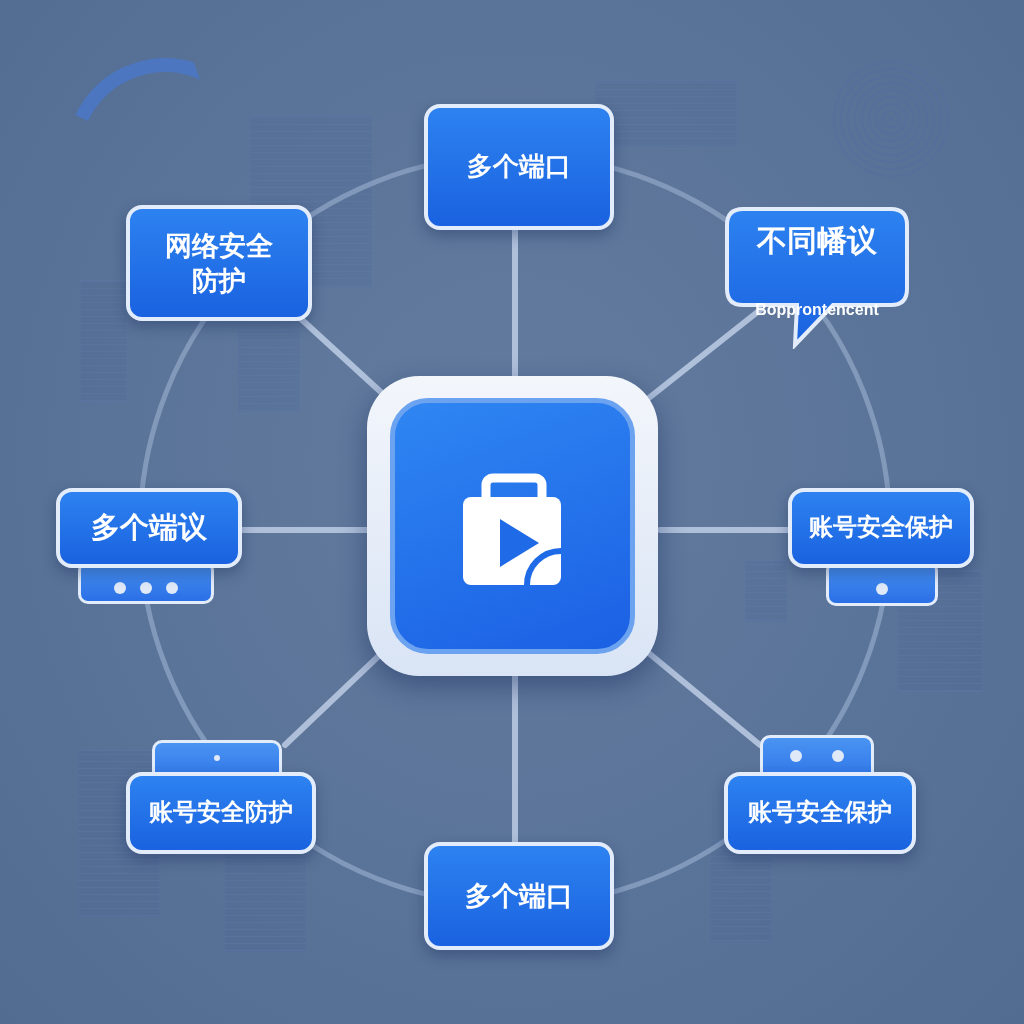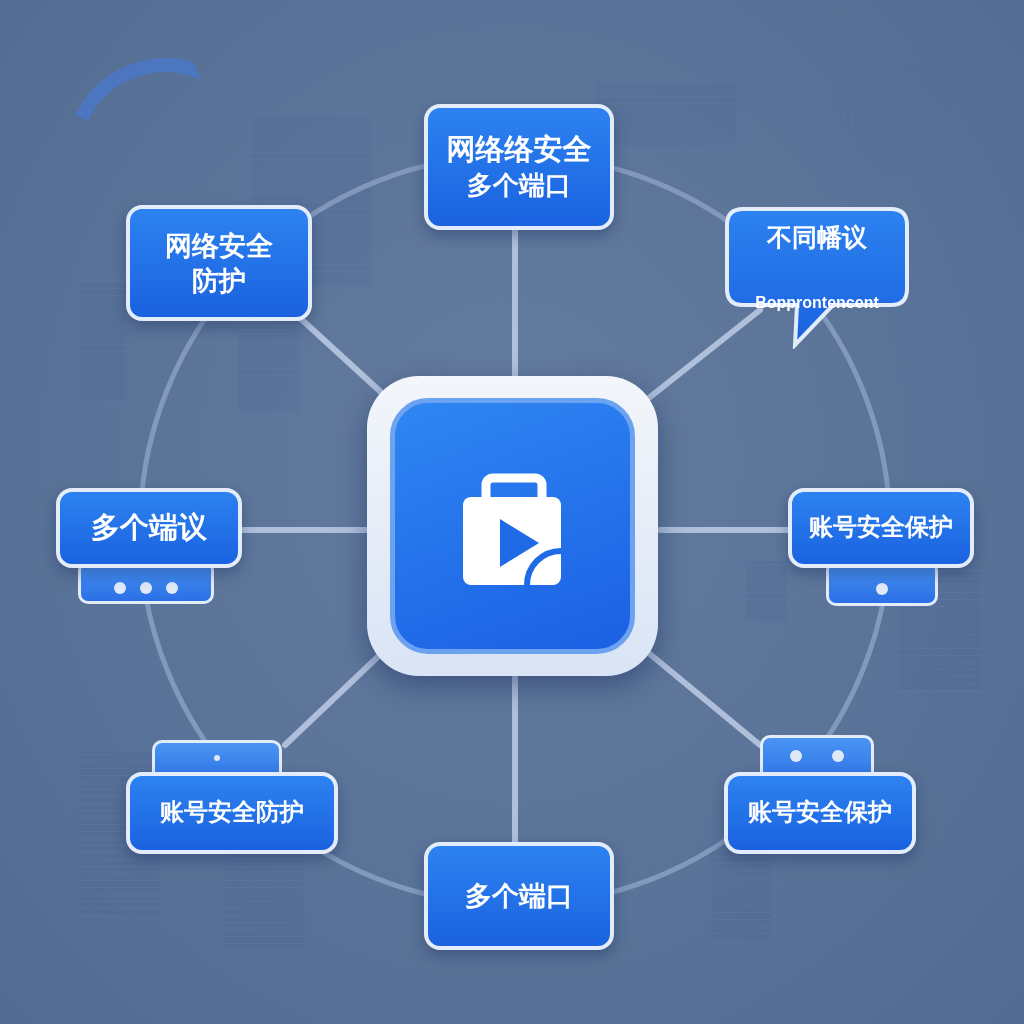--- a/index.html
+++ b/index.html
@@ -92,41 +92,40 @@
     <svg width="140" height="140" viewBox="0 0 140 140" style="position:absolute;left:58px;top:62px;">
       <rect x="33" y="13" width="56" height="30" rx="7" fill="none" stroke="#fff" stroke-width="9"></rect>
       <rect x="10" y="32" width="98" height="88" rx="8" fill="#fff"></rect>
       <polygon points="47,54 47,102 86,78" fill="#1f6ae6"></polygon>
       <path d="M108 86 A34 34 0 0 0 74 120" fill="none" stroke="#1f6ae6" stroke-width="6"></path>
     </svg>
   </div>
 </div>
 
 <div class="node" style="left:424px;top:104px;width:190px;height:126px;font-size:29px;">
-  <span class="lbl">网络络安全</span>
   <span class="lbl" style="font-size:26px;">多个端口</span>
 </div>
 
 <div class="node" style="left:126px;top:205px;width:186px;height:116px;font-size:27px;">
   <span class="lbl">网络安全</span>
   <span class="lbl">防护</span>
 </div>
 
 <div style="position:absolute;left:725px;top:207px;width:184px;height:142px;">
   <svg width="184" height="142" style="position:absolute;left:0;top:0;">
     <defs>
       <linearGradient id="bubg" x1="0" y1="0" x2="0" y2="1">
         <stop offset="0" stop-color="#2d82f0"></stop>
           <stop offset="1" stop-color="#1a62e0"></stop>
       </linearGradient>
     </defs>
     <path d="M18 2 H166 Q182 2 182 18 V82 Q182 98 166 98 H108 L70 138 L72 98 H18 Q2 98 2 82 V18 Q2 2 18 2 Z" fill="url(#bubg)" stroke="#e3ecfa" stroke-width="4"></path>
   </svg>
   <div style="position:absolute;left:0;top:14px;width:184px;text-align:center;color:#fff;font-weight:bold;line-height:1.35;">
-    <div style="font-size:25px;">不同幡议</div>
+    <div style="font-size:30px;">不同幡议</div>
     <div style="font-size:16px;font-family:'Liberation Sans',sans-serif;margin-top:37px;">Bopprontencent</div>
   </div>
 </div>
 
 <div class="tab" style="left:78px;top:560px;width:136px;height:44px;padding-top:12px;">
   <span class="dot"></span>
   <span class="dot"></span>
   <span class="dot"></span>
 </div>
 <div class="node" style="left:56px;top:488px;width:186px;height:80px;font-size:29px;">
@@ -136,21 +135,21 @@
 <div class="tab" style="left:826px;top:560px;width:112px;height:46px;padding-top:12px;">
   <span class="dot"></span>
 </div>
 <div class="node" style="left:788px;top:488px;width:186px;height:80px;font-size:24px;">
   <span class="lbl">账号安全保护</span>
 </div>
 
 <div class="tab" style="left:152px;top:740px;width:130px;height:50px;padding-bottom:14px;">
   <span class="dot sm"></span>
 </div>
-<div class="node" style="left:126px;top:772px;width:212px;height:82px;font-size:24px;">
+<div class="node" style="left:126px;top:772px;width:190px;height:82px;font-size:24px;">
   <span class="lbl">账号安全防护</span>
 </div>
 
 <div class="tab" style="left:760px;top:735px;width:114px;height:56px;padding-bottom:14px;gap:30px;">
   <span class="dot"></span>
   <span class="dot"></span>
 </div>
 <div class="node" style="left:724px;top:772px;width:192px;height:82px;font-size:24px;">
   <span class="lbl">账号安全保护</span>
 </div>

